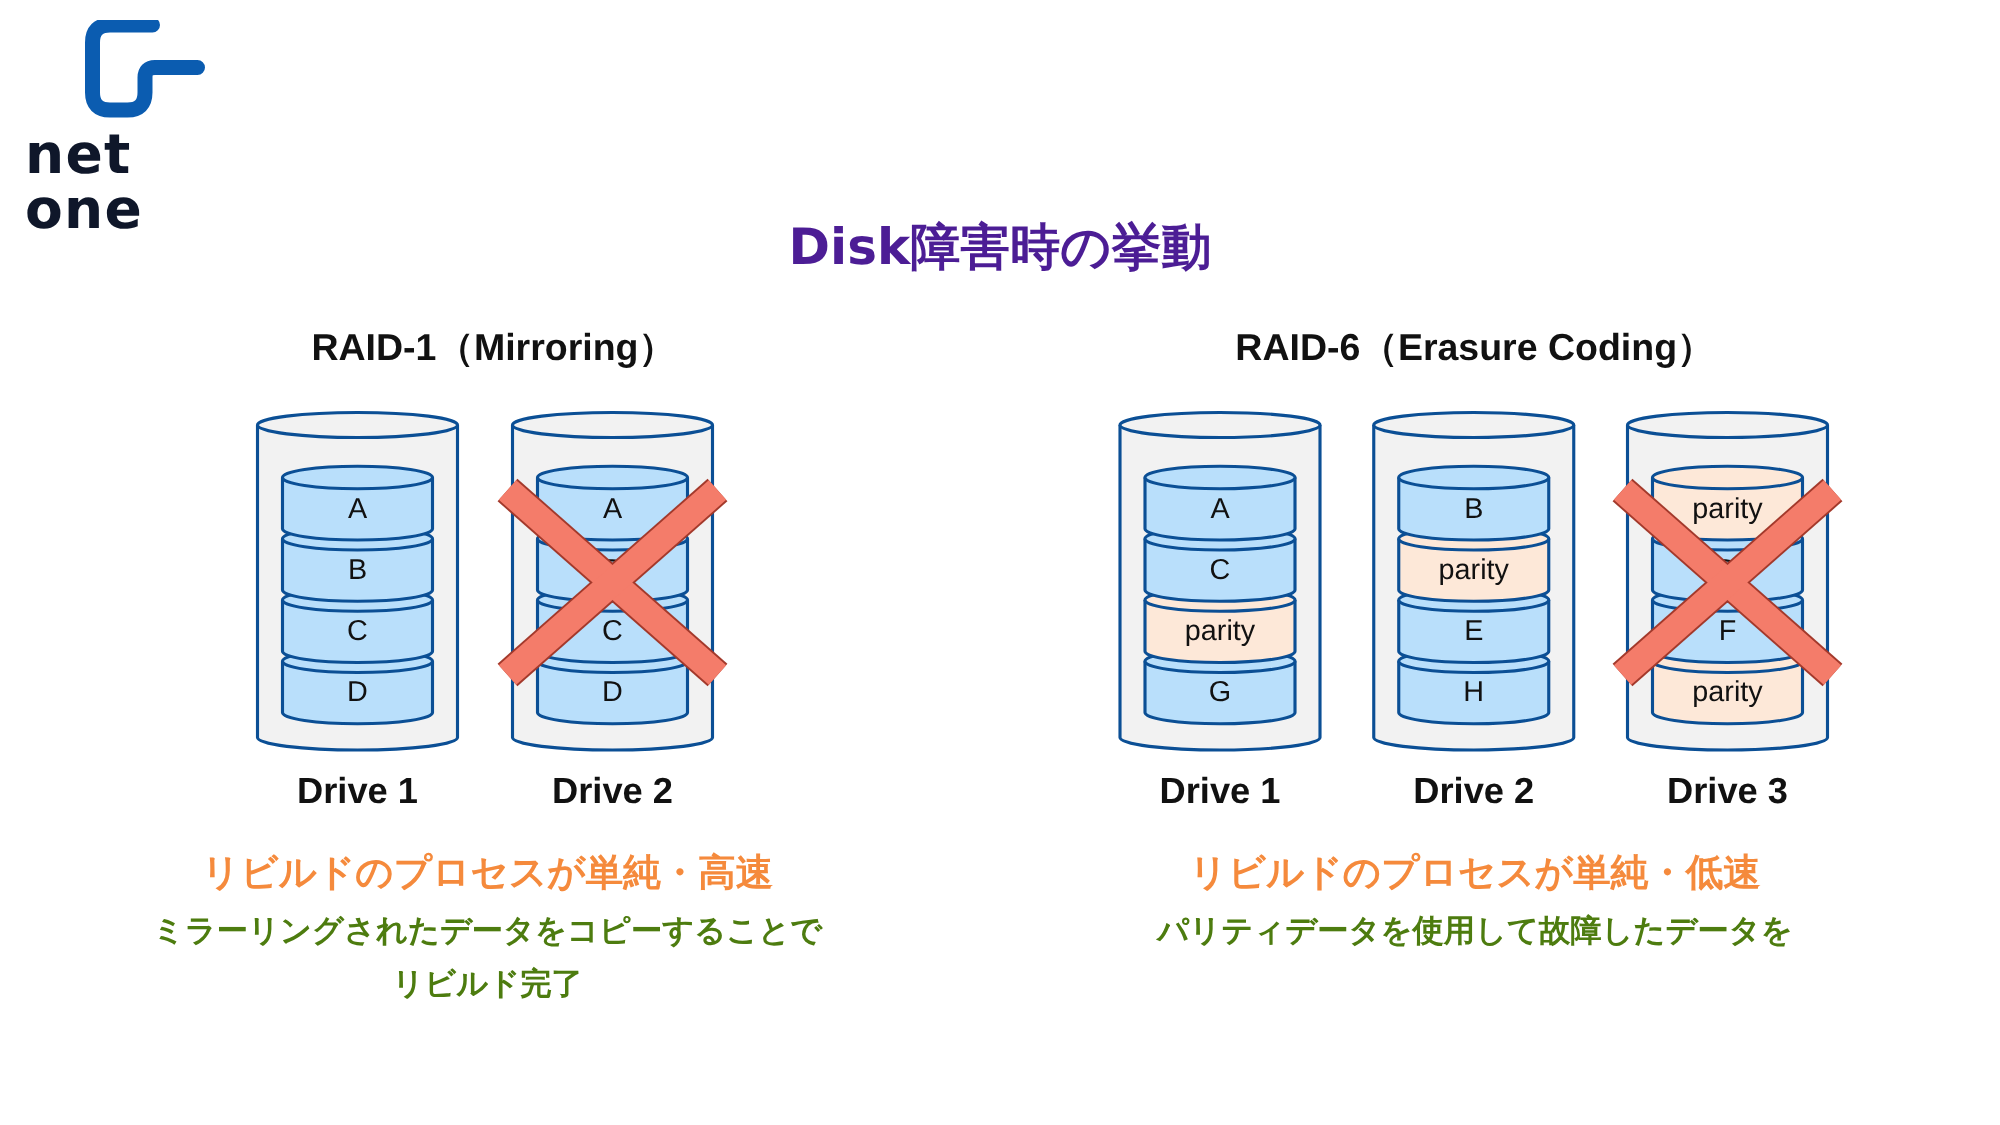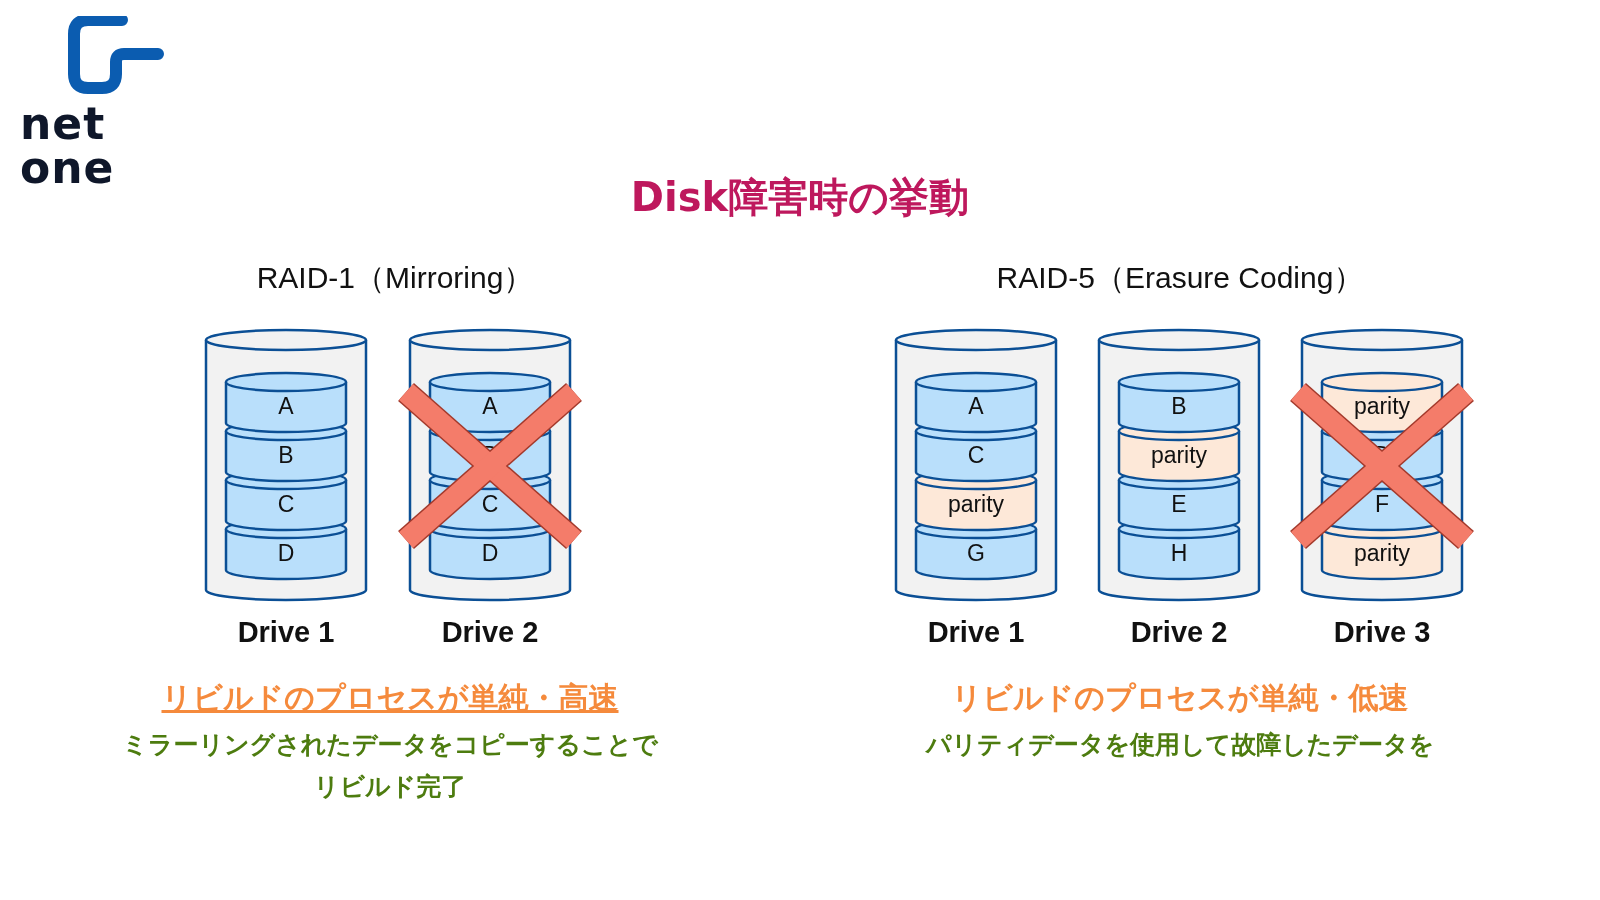--- a/index.html
+++ b/index.html
@@ -2,49 +2,49 @@
 <html><head>
 <meta charset="utf-8">
 <style>
   html, body { margin:0; padding:0; background:#ffffff; }
   body { width:1600px; height:900px; position:relative; overflow:hidden;
          font-family:"DejaVu Sans", "Liberation Sans", sans-serif; }
   .logo { position:absolute; left:10px; top:16px; width:190px; height:120px; }
   .logo-text { position:absolute; left:10px; top:86px; font-family:"DejaVu Sans", sans-serif;
                font-weight:bold; font-size:44px; letter-spacing:1px; color:#0f172a; line-height:1; }
   .title { position:absolute; left:0; width:1600px; top:170px; text-align:center;
-           font-size:40px; font-weight:bold; color:#be185d; }
-  .subtitle { position:absolute; top:258px; font-size:30px; font-weight:normal; color:#111;
+           font-size:40px; font-weight:bold; color:#4c1d95; }
+  .subtitle { position:absolute; top:258px; font-size:30px; font-weight:bold; color:#111;
               font-family:"Liberation Sans", sans-serif; text-align:center; }
   #sub-left { left:130px; width:530px; }
   #sub-right { left:880px; width:600px; }
   svg.diagram { position:absolute; left:0; top:0; }
   .drive-label { font-family:"Liberation Sans", sans-serif; font-weight:bold; font-size:29px; fill:#111; }
   .slot-label { font-family:"Liberation Sans", sans-serif; font-size:23px; fill:#111; }
   .note-head { position:absolute; top:678px; font-size:30px; font-weight:bold; color:#f58a3c; text-align:center; }
   .note-body { position:absolute; font-size:25px; font-weight:bold; color:#4d7c0f; text-align:center; line-height:42px; }
-  #nh-left { left:60px; width:660px;text-decoration:underline; }
+  #nh-left { left:60px; width:660px; }
   #nh-right { left:860px; width:640px; }
   #nb-left { left:60px; width:660px; top:724px; }
   #nb-right { left:860px; width:640px; top:724px; }
 </style>
 </head>
 <body>
 
 <div class="logo">
   <svg width="190" height="80">
     <path d="M112 4 H78 Q64 4 64 18 V58 Q64 72 78 72 H92 Q106 72 106 58 V46 Q106 38 114 38 H148" fill="none" stroke="#0b5cb0" stroke-width="12" stroke-linecap="round" stroke-linejoin="round"></path>
   </svg>
   <div class="logo-text">net one</div>
 </div>
 
 <div class="title">Disk障害時の挙動</div>
 
 <div class="subtitle" id="sub-left">RAID-1（Mirroring）</div>
-<div class="subtitle" id="sub-right">RAID-5（Erasure Coding）</div>
+<div class="subtitle" id="sub-right">RAID-6（Erasure Coding）</div>
 
 <svg class="diagram" id="diagram" width="1600" height="900">
     <g>
       <path d="M206 340 L206 590 A80 10 0 0 0 366 590 L366 340" fill="#f2f2f2" stroke="#0b4f95" stroke-width="2.5"></path>
       <ellipse cx="286" cy="340" rx="80" ry="10" fill="#f2f2f2" stroke="#0b4f95" stroke-width="2.5"></ellipse>
       <g>
         <path d="M226 529 L226 570 A60 9 0 0 0 346 570 L346 529" fill="#b9dffb" stroke="#0b4f95" stroke-width="2.5"></path>
         <ellipse cx="286" cy="529" rx="60" ry="9" fill="#b9dffb" stroke="#0b4f95" stroke-width="2.5"></ellipse>
         <text x="286" y="561" text-anchor="middle" class="slot-label">D</text>
       </g>

